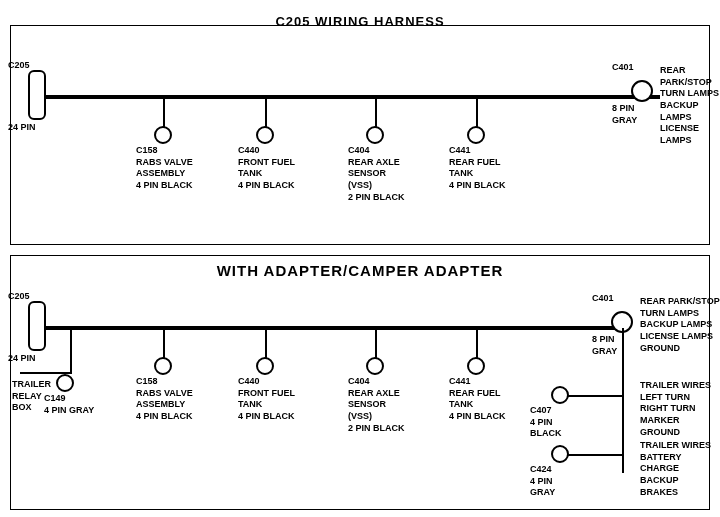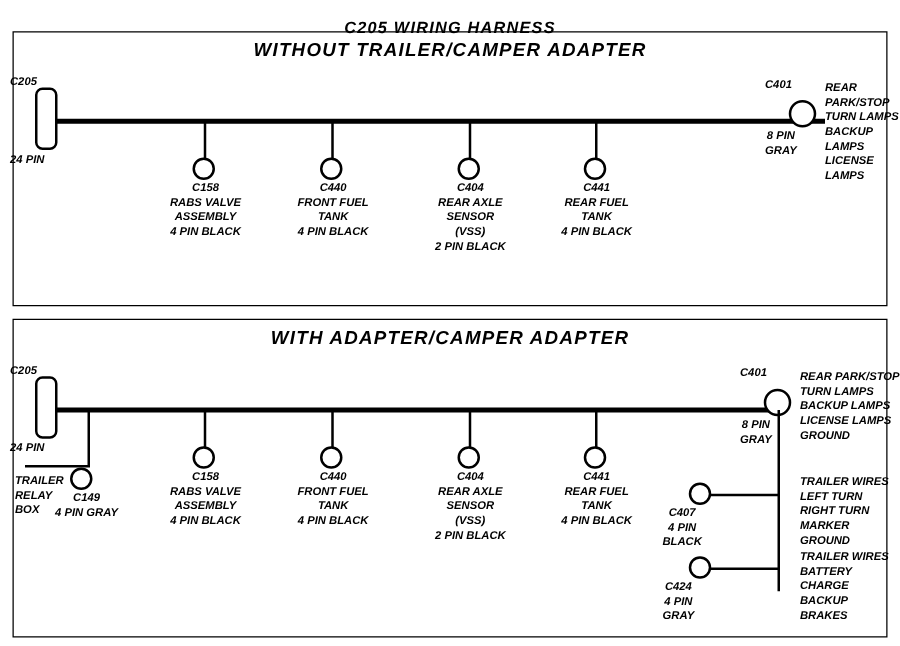--- a/index.html
+++ b/index.html
@@ -9,21 +9,20 @@
       background: #fff;
       font-family: Arial, Helvetica, sans-serif;
       font-size: 10px;
       overflow: hidden;
       position: relative;
     }
     .diagram {
       position: relative;
       width: 720px;
       height: 517px;
-      font-style: italic;
     }
     .title {
       text-align: center;
       font-size: 13px;
       font-weight: bold;
       padding-top: 8px;
       letter-spacing: 1px;
     }
     .section-title {
       font-size: 15px;
@@ -53,40 +52,39 @@
     
     .rect-connector {
       position: absolute;
       border: 2px solid #000;
       background: #fff;
       border-radius: 6px;
     }
     .label {
       position: absolute;
       font-size: 9px;
-      text-align: center;
+      text-align: left;
       line-height: 1.3;
       font-weight: bold;
     }
     
     .section-box {
       position: absolute;
       border: 1px solid #000;
     }
   </style>
 </head>
 <body>
 
 <div class="diagram">
 
   <div class="title" style="position:absolute;top:6px;left:0;right:0;">C205 WIRING HARNESS</div>
 
   <div class="section-box" style="left:10px;top:25px;right:10px;height:220px;"></div>
 
-  <div class="section-title" style="position:absolute;top:32px;left:0;right:0;">WITHOUT  TRAILER/CAMPER ADAPTER</div>
 
   <div class="h-line" style="left:45px;top:95px;width:615px;"></div>
 
   <div class="rect-connector" style="left:28px;top:70px;width:18px;height:50px;"></div>
   <div class="label" style="left:8px;top:60px;">C205</div>
   <div class="label" style="left:8px;top:122px;">24 PIN</div>
 
   <div class="connector" style="left:631px;top:80px;width:22px;height:22px;"></div>
   <div class="label" style="left:612px;top:62px;">C401</div>
   <div class="label" style="left:612px;top:103px;">8 PIN<br>GRAY</div>

